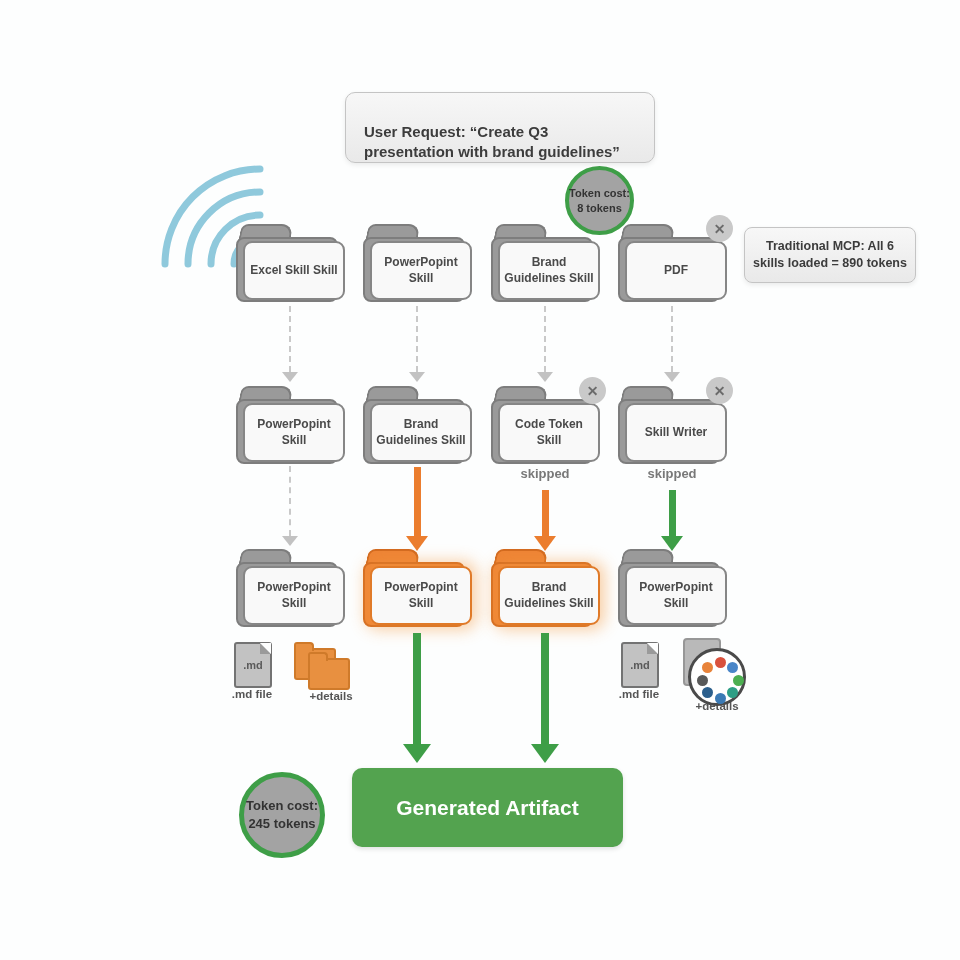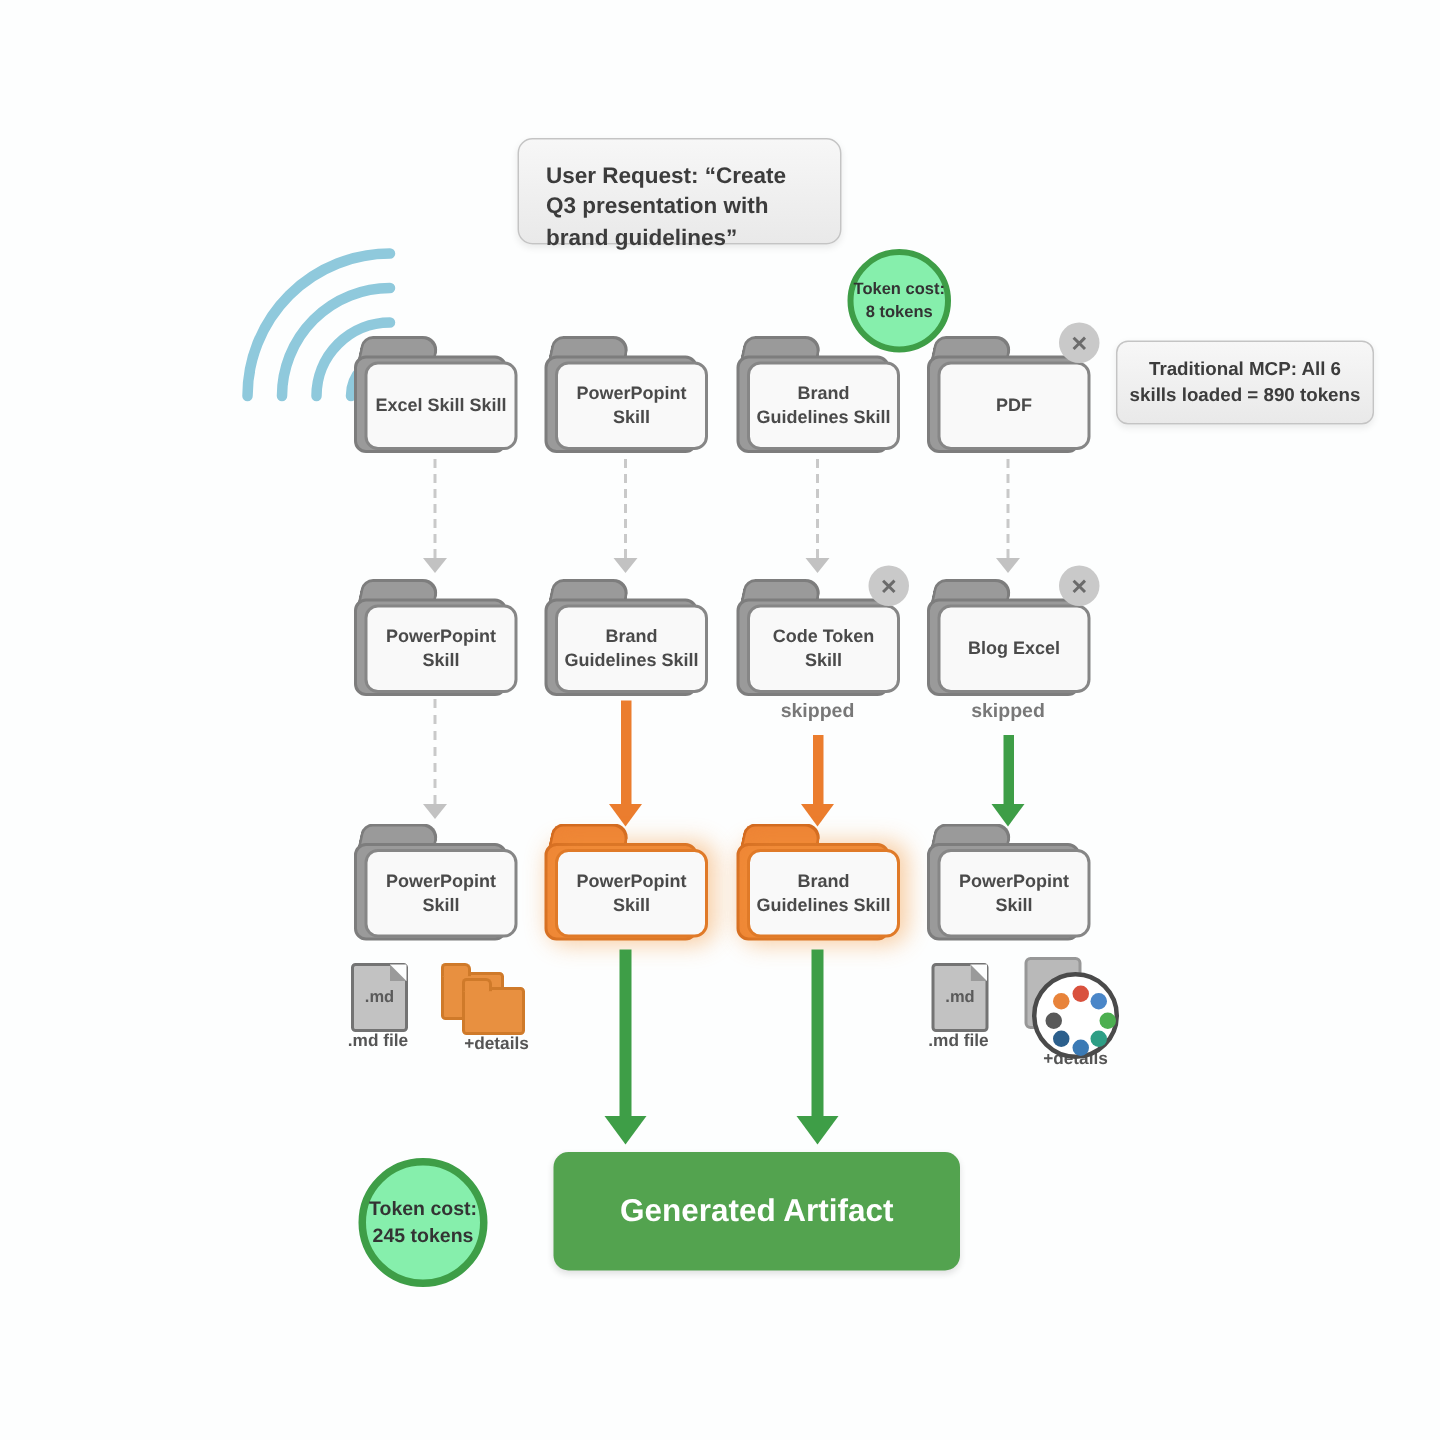--- a/index.html
+++ b/index.html
@@ -3,28 +3,28 @@
 <meta charset="utf-8">
 <style>
   html,body{margin:0;padding:0;background:#fff;}
   .canvas{position:relative;width:960px;height:960px;background:#fdfefe;overflow:hidden;
           font-family:"Liberation Sans",sans-serif;}
 
   
   .bubble{position:absolute;box-sizing:border-box;background:linear-gradient(#f7f7f7,#e9e9e9);
           border:1.5px solid #c4c4c4;border-radius:10px;box-shadow:0 2px 5px rgba(0,0,0,.08);
           color:#3c3c3c;font-weight:700;}
-  .user-request{left:345px;top:92px;width:216px;height:71px;padding:15px 18px;
+  .user-request{left:345px;top:92px;width:310px;height:71px;padding:29px 18px;
                 font-size:15px;line-height:1.35;}
   .mcp-note{left:744px;top:227px;width:172px;height:56px;border-radius:8px;
             display:flex;align-items:center;justify-content:center;text-align:center;
             font-size:12.5px;line-height:1.4;padding:4px 8px;}
 
   
-  .token-circle{position:absolute;box-sizing:border-box;background:#86efac;border-radius:50%;
+  .token-circle{position:absolute;box-sizing:border-box;background:#a3a3a3;border-radius:50%;
                 display:flex;flex-direction:column;align-items:center;justify-content:center;
                 color:#333;font-weight:700;text-align:center;z-index:5;}
   .token-top{left:565px;top:166px;width:69px;height:69px;border:4px solid #3E9E47;font-size:11px;line-height:1.35;}
   .token-bottom{left:239px;top:772px;width:86px;height:86px;border:5px solid #3E9E47;font-size:13px;line-height:1.4;}
 
   
   .wifi{position:absolute;left:160px;top:150px;}
 
   
   .folder{position:absolute;width:108px;height:76px;}
@@ -69,21 +69,21 @@
   .minifolder::before{content:"";position:absolute;left:-2px;top:-8px;width:16px;height:7px;
                       background:#E89040;border:2px solid #cf7a2a;border-bottom:none;border-radius:3px 4px 0 0;}
   .palette-doc{position:absolute;width:34px;height:44px;background:#b9b9b9;border:2px solid #979797;border-radius:4px;}
   .palette{position:absolute;width:58px;height:58px;background:#fff;border:3.5px solid #4a4a4a;
            border-radius:50%;box-sizing:border-box;z-index:2;}
   .dot{position:absolute;width:11px;height:11px;border-radius:50%;}
 
   
   .artifact{position:absolute;left:352px;top:768px;width:271px;height:79px;background:#53A34F;
             border-radius:10px;display:flex;align-items:center;justify-content:center;
-            color:#fff;font-size:21px;font-weight:700;box-shadow:0 2px 5px rgba(0,0,0,.12);margin-left:17px;}
+            color:#fff;font-size:21px;font-weight:700;box-shadow:0 2px 5px rgba(0,0,0,.12);}
 </style>
 </head>
 <body>
 
 <div class="canvas">
 
   <svg class="wifi" width="105" height="118" viewBox="0 0 105 118">
     <path d="M 74 114 A 26 26 0 0 1 100 88" fill="none" stroke="#8FC9DC" stroke-width="7" stroke-linecap="round"></path>
     <path d="M 51 114 A 49 49 0 0 1 100 65" fill="none" stroke="#8FC9DC" stroke-width="7" stroke-linecap="round"></path>
     <path d="M 28 114 A 72 72 0 0 1 100 42" fill="none" stroke="#8FC9DC" stroke-width="7" stroke-linecap="round"></path>
@@ -173,21 +173,21 @@
         <span>Code Token Skill</span>
       </div>
     <div class="badge">
         <span>✕</span>
       </div>
   </div>
   <div class="folder" style="left:618px;top:386px;">
     <div class="tab"></div>
     <div class="back"></div>
     <div class="face">
-        <span>Blog Excel</span>
+        <span>Skill Writer</span>
       </div>
     <div class="badge">
         <span>✕</span>
       </div>
   </div>
 
   <div class="skipped" style="left:491px;top:466px;">skipped</div>
   <div class="skipped" style="left:618px;top:466px;">skipped</div>
 
   <div class="arrow dashed" style="left:282px;top:466px;height:80px;">

